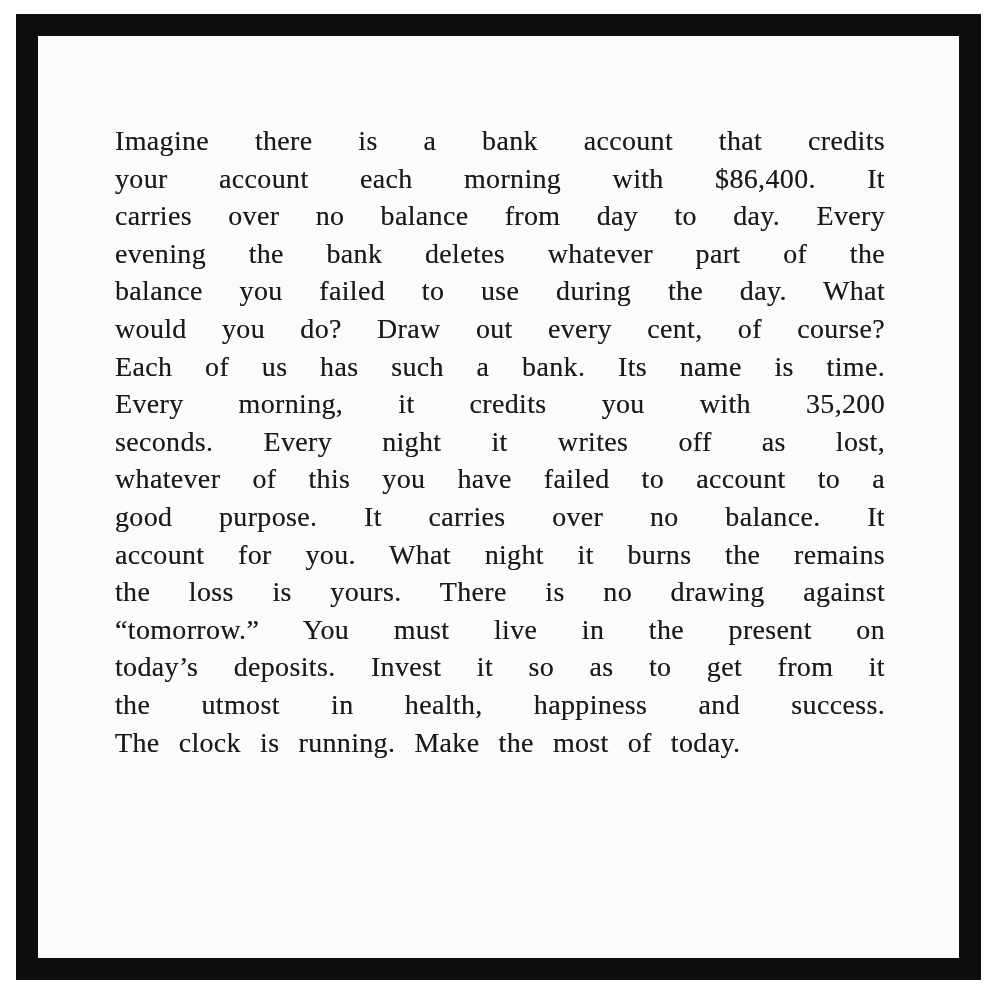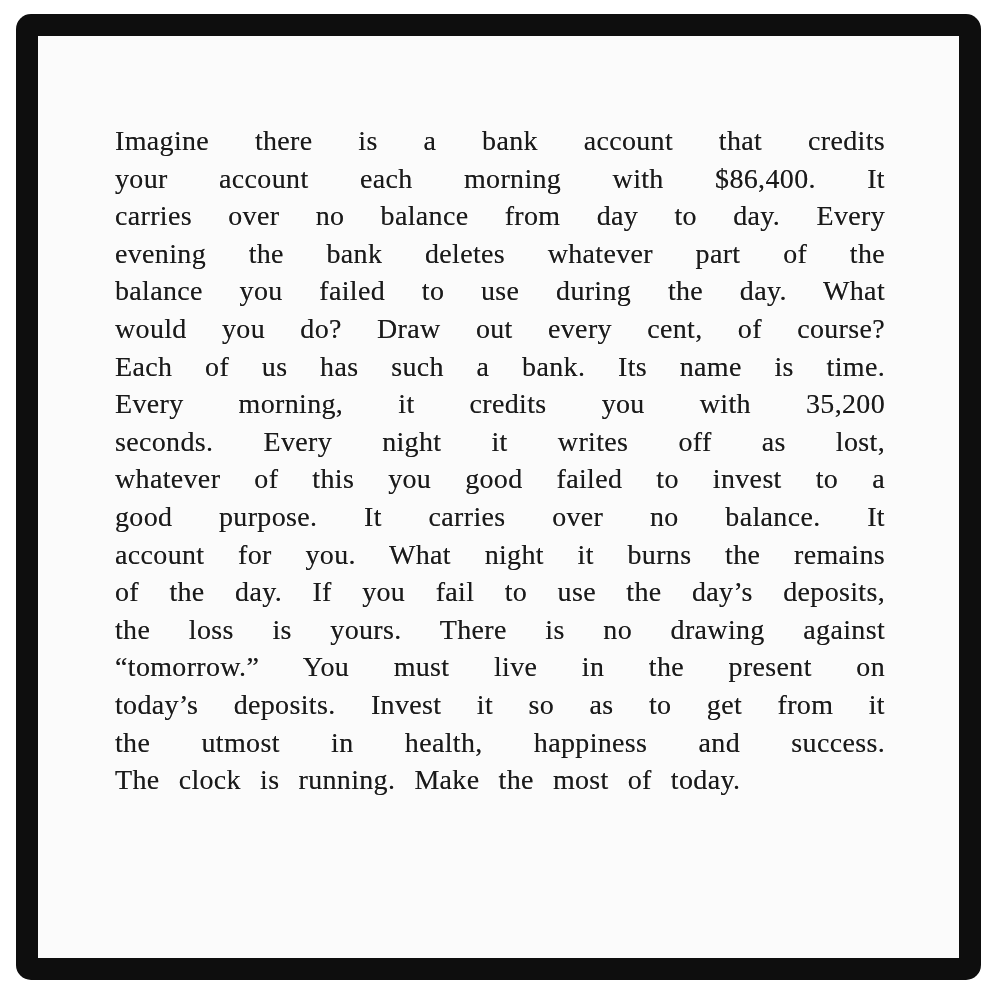--- a/index.html
+++ b/index.html
@@ -16,21 +16,20 @@
   }
   .frame {
     position: absolute;
     top: 14px;
     left: 16px;
     right: 17px;
     bottom: 18px;
     background: var(--frame-color, #0e0e0e);
     padding: 22px;
     box-sizing: border-box;
-    border-radius: 15px;
   }
   .page {
     width: 100%;
     height: 100%;
     background: var(--page-color, #fbfbfb);
     box-sizing: border-box;
     padding: 86px 74px 0 77px;
   }
   .quote {
     color: var(--text-color, #1a1a1a);
@@ -58,24 +57,23 @@
     <div class="quote">
       <div class="quote-line">Imagine there is a bank account that credits</div>
       <div class="quote-line">your account each morning with $86,400. It</div>
       <div class="quote-line">carries over no balance from day to day. Every</div>
       <div class="quote-line">evening the bank deletes whatever part of the</div>
       <div class="quote-line">balance you failed to use during the day. What</div>
       <div class="quote-line">would you do? Draw out every cent, of course?</div>
       <div class="quote-line">Each of us has such a bank. Its name is time.</div>
       <div class="quote-line">Every morning, it credits you with 35,200</div>
       <div class="quote-line">seconds. Every night it writes off as lost,</div>
-      <div class="quote-line">whatever of this you good failed to invest to a</div>
+      <div class="quote-line">whatever of this you have failed to account to a</div>
       <div class="quote-line">good purpose. It carries over no balance. It</div>
       <div class="quote-line">account for you. What night it burns the remains</div>
-      <div class="quote-line">of the day. If you fail to use the day’s deposits,</div>
       <div class="quote-line">the loss is yours. There is no drawing against</div>
       <div class="quote-line">“tomorrow.” You must live in the present on</div>
       <div class="quote-line">today’s deposits. Invest it so as to get from it</div>
       <div class="quote-line">the utmost in health, happiness and success.</div>
       <div class="quote-line last">The clock is running. Make the most of today.</div>
     </div>
   </div>
 </div>
 
 </body></html>

